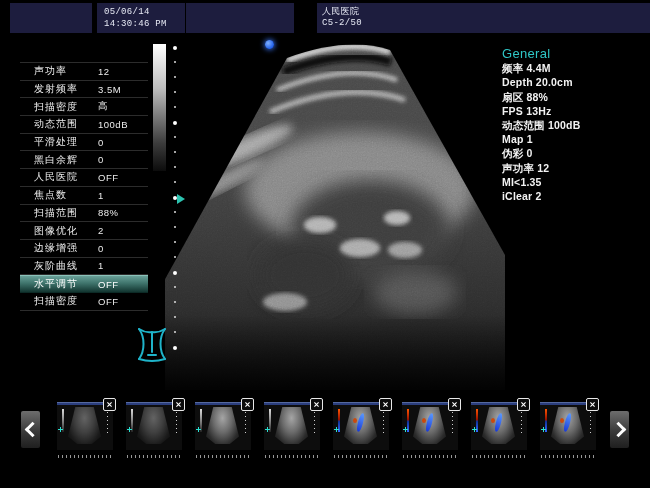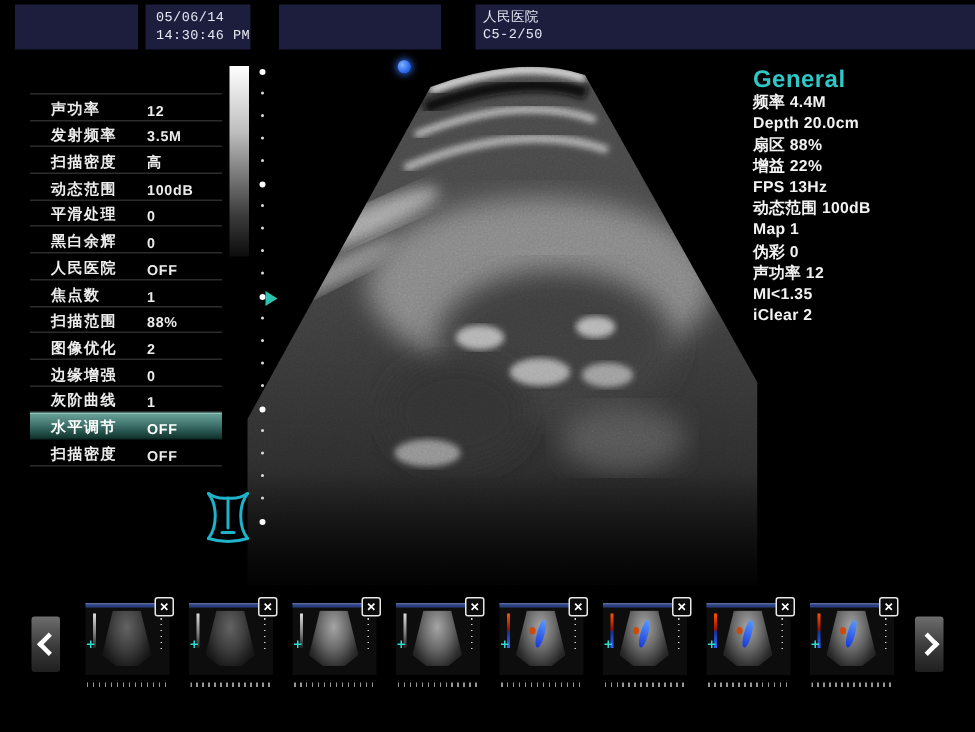--- a/index.html
+++ b/index.html
@@ -3,37 +3,37 @@
 <meta charset="utf-8">
 <style>
   html,body{margin:0;padding:0;background:#000;}
   body{width:650px;height:488px;position:relative;overflow:hidden;
        font-family:"Liberation Sans","DejaVu Sans",sans-serif;color:#e9e9e9;}
   .mono{font-family:"Liberation Mono","DejaVu Sans Mono",monospace;}
 
   
   .tb-panel{position:absolute;top:3px;height:30px;background:#1d1d3e;}
   .tb-p1{left:10px;width:82px;}
-  .tb-p2{left:97px;width:70px;padding:3px 0 0 7px;box-sizing:border-box;}
+  .tb-p2{left:97px;width:88px;padding:3px 0 0 7px;box-sizing:border-box;}
   .tb-p3{left:186px;width:108px;}
   .tb-p4{left:317px;width:372px;padding:2px 3px 0 5px;box-sizing:border-box;}
   .tb-line{font-size:9px;line-height:12px;color:#e6e9f4;letter-spacing:.3px;white-space:nowrap;}
 
   
   .param-panel{position:absolute;left:20px;top:62px;width:128px;border-top:1px solid #2c2c2c;}
-  .param-row{height:17.7px;display:flex;align-items:flex-end;border-bottom:1px solid #2c2c2c;
-             font-size:10px;font-weight:bold;color:#ececec;box-sizing:border-box;}
+  .param-row{height:17.7px;display:flex;align-items:center;border-bottom:1px solid #2c2c2c;
+             font-size:10px;font-weight:normal;color:#ececec;box-sizing:border-box;}
   .param-label{margin-left:14px;width:64px;letter-spacing:1px;white-space:nowrap;}
   .param-value{font-size:9.5px;letter-spacing:.5px;white-space:nowrap;}
   .param-row.highlight{background:linear-gradient(180deg,#68a098 0%,#3f746c 45%,#123530 100%);
                        border-top:1px solid #8cc3ba;border-bottom:1px solid #0c2a26;color:#fff;}
 
   
   .info-panel{position:absolute;left:502px;top:47px;width:145px;}
-  .info-header{font-size:16px;font-weight:bold;color:#2fc6c6;line-height:14.2px;letter-spacing:.3px;}
+  .info-header{font-size:13px;font-weight:normal;color:#2fc6c6;line-height:14.2px;letter-spacing:.3px;}
   .info-line{font-size:10.5px;font-weight:bold;color:#f2f2f2;line-height:14.2px;white-space:nowrap;letter-spacing:.2px;}
 
   
   .grayscale-bar{position:absolute;left:153px;top:44px;width:13px;height:127px;
     background:linear-gradient(180deg,#ffffff 0%,#f0f0f0 8%,#bdbdbd 35%,#808080 55%,#3c3c3c 78%,#0c0c0c 100%);}
   .depth-scale{position:absolute;left:172px;top:46px;width:6px;height:306px;}
   .depth-scale .tick{position:absolute;left:2px;width:2px;height:2px;background:#dcdcdc;border-radius:50%;}
   .depth-scale .tick.major{left:1px;width:4px;height:4px;background:#fff;}
   .focus-arrow{position:absolute;left:177px;top:194px;width:0;height:0;
     border-left:8px solid #2cc3b0;border-top:5px solid transparent;border-bottom:5px solid transparent;}
@@ -243,21 +243,20 @@
     <path d="M14 31 L22 31"></path>
   </g>
 </svg>
 
 <div class="info-panel">
   <div class="info-header">General</div>
   <div>
       <div class="info-line">频率 4.4M</div>
       <div class="info-line">Depth 20.0cm</div>
       <div class="info-line">扇区 88%</div>
-      <div class="info-line">增益 22%</div>
       <div class="info-line">FPS 13Hz</div>
       <div class="info-line">动态范围 100dB</div>
       <div class="info-line">Map 1</div>
       <div class="info-line">伪彩 0</div>
       <div class="info-line">声功率 12</div>
       <div class="info-line">MI&lt;1.35</div>
       <div class="info-line">iClear 2</div>
     </div>
 </div>
 

